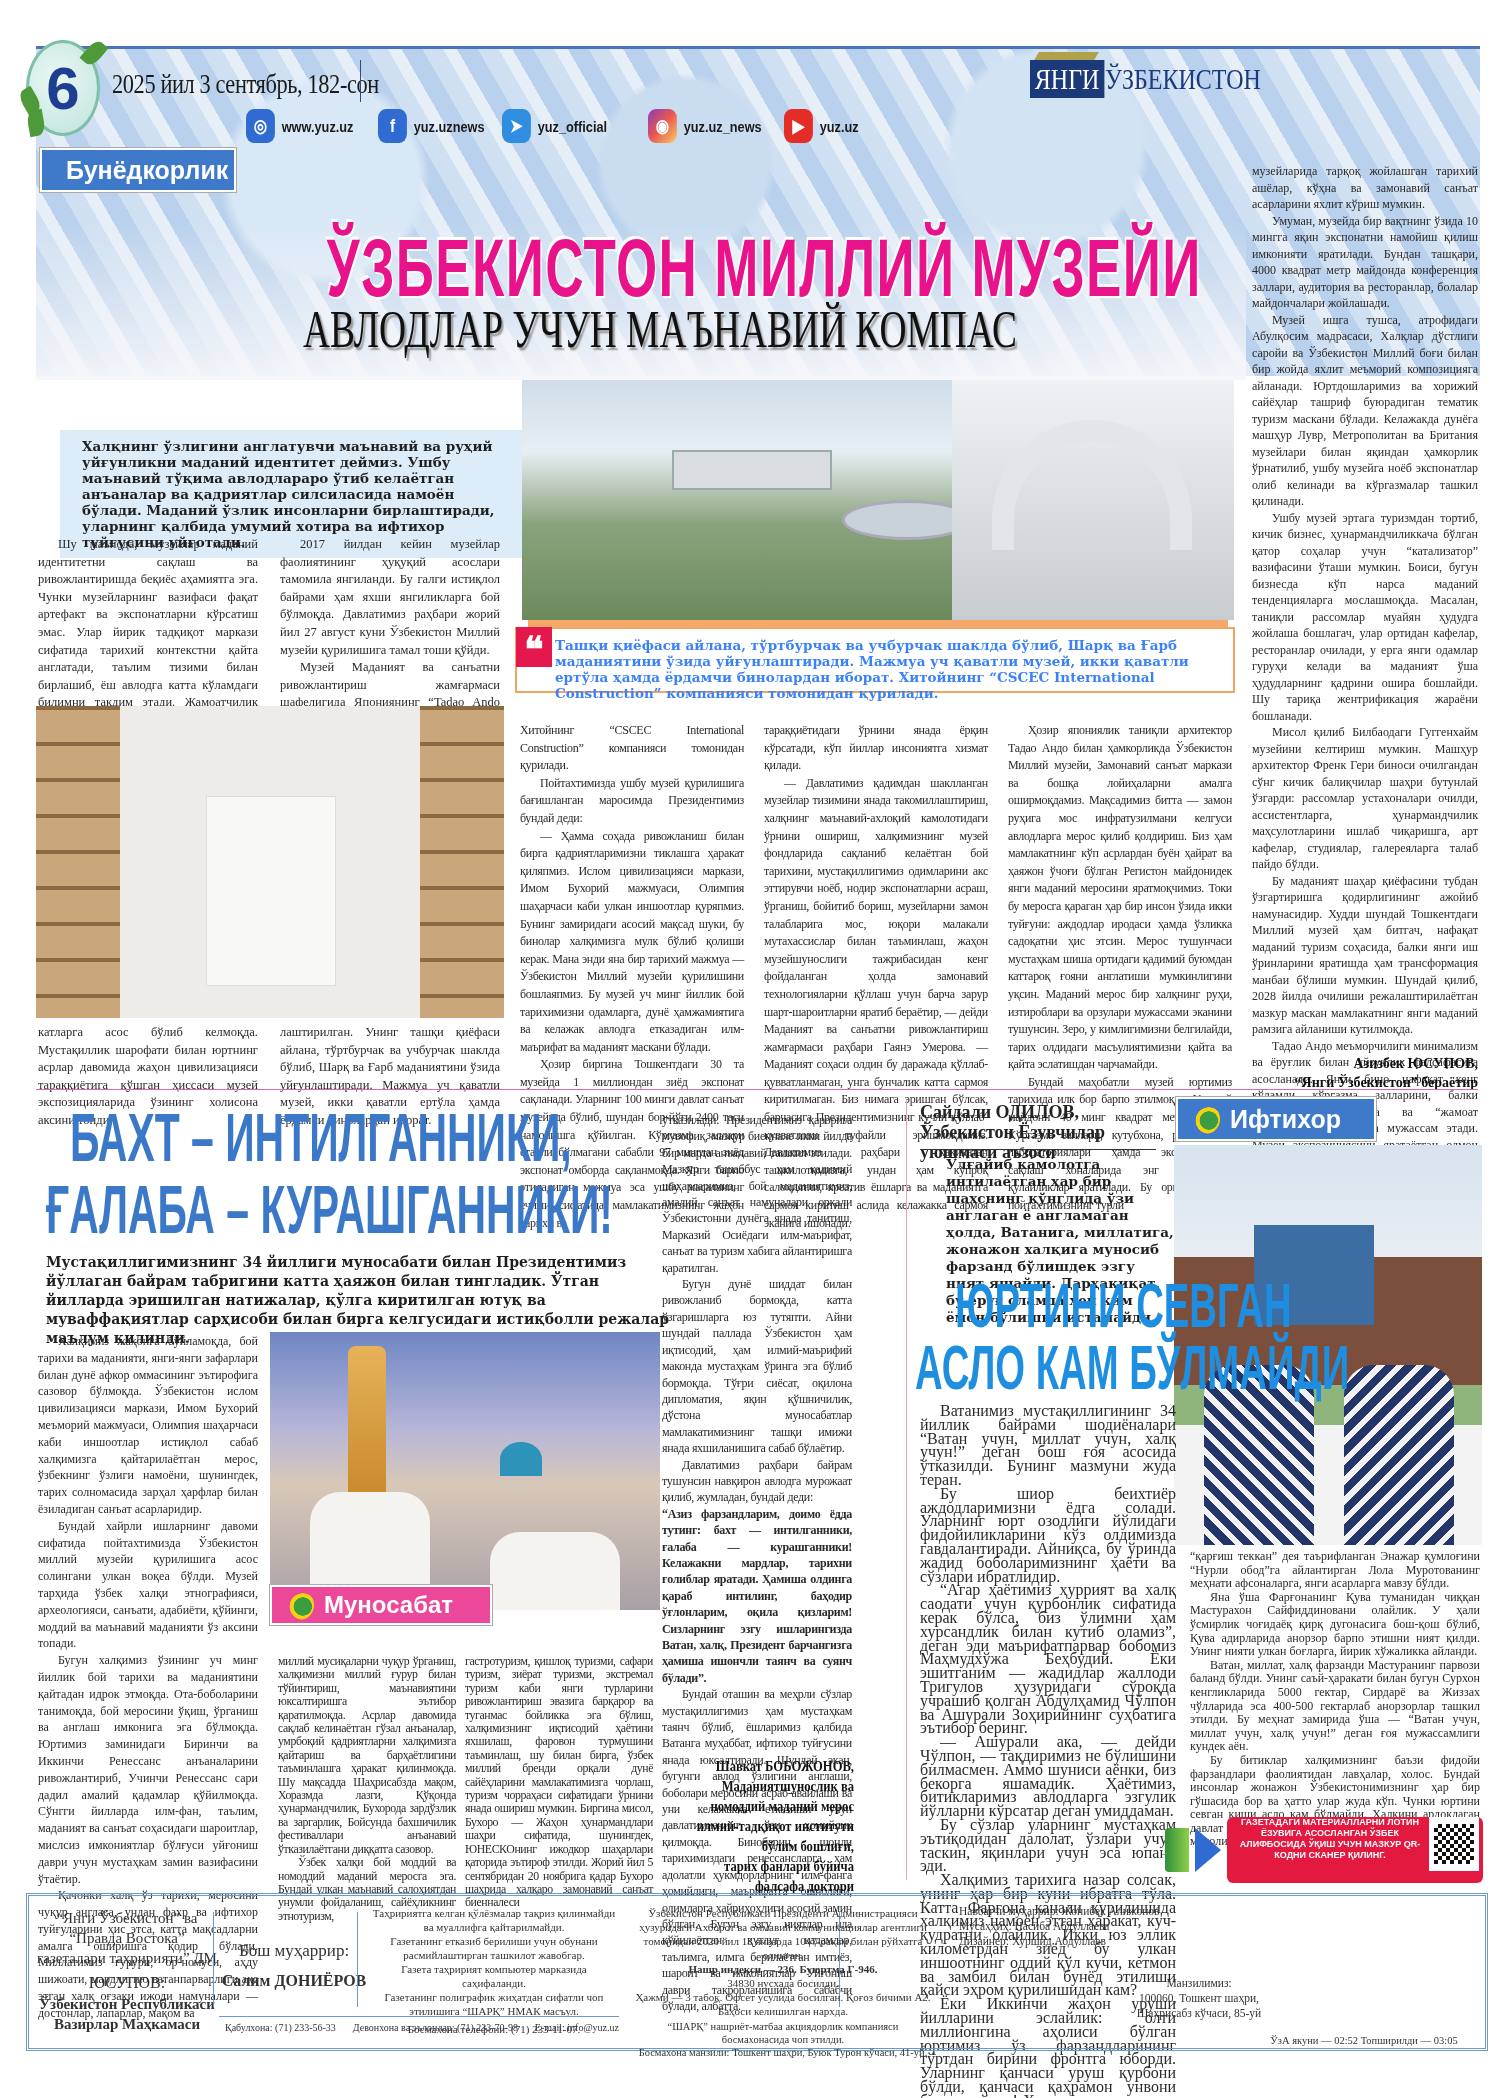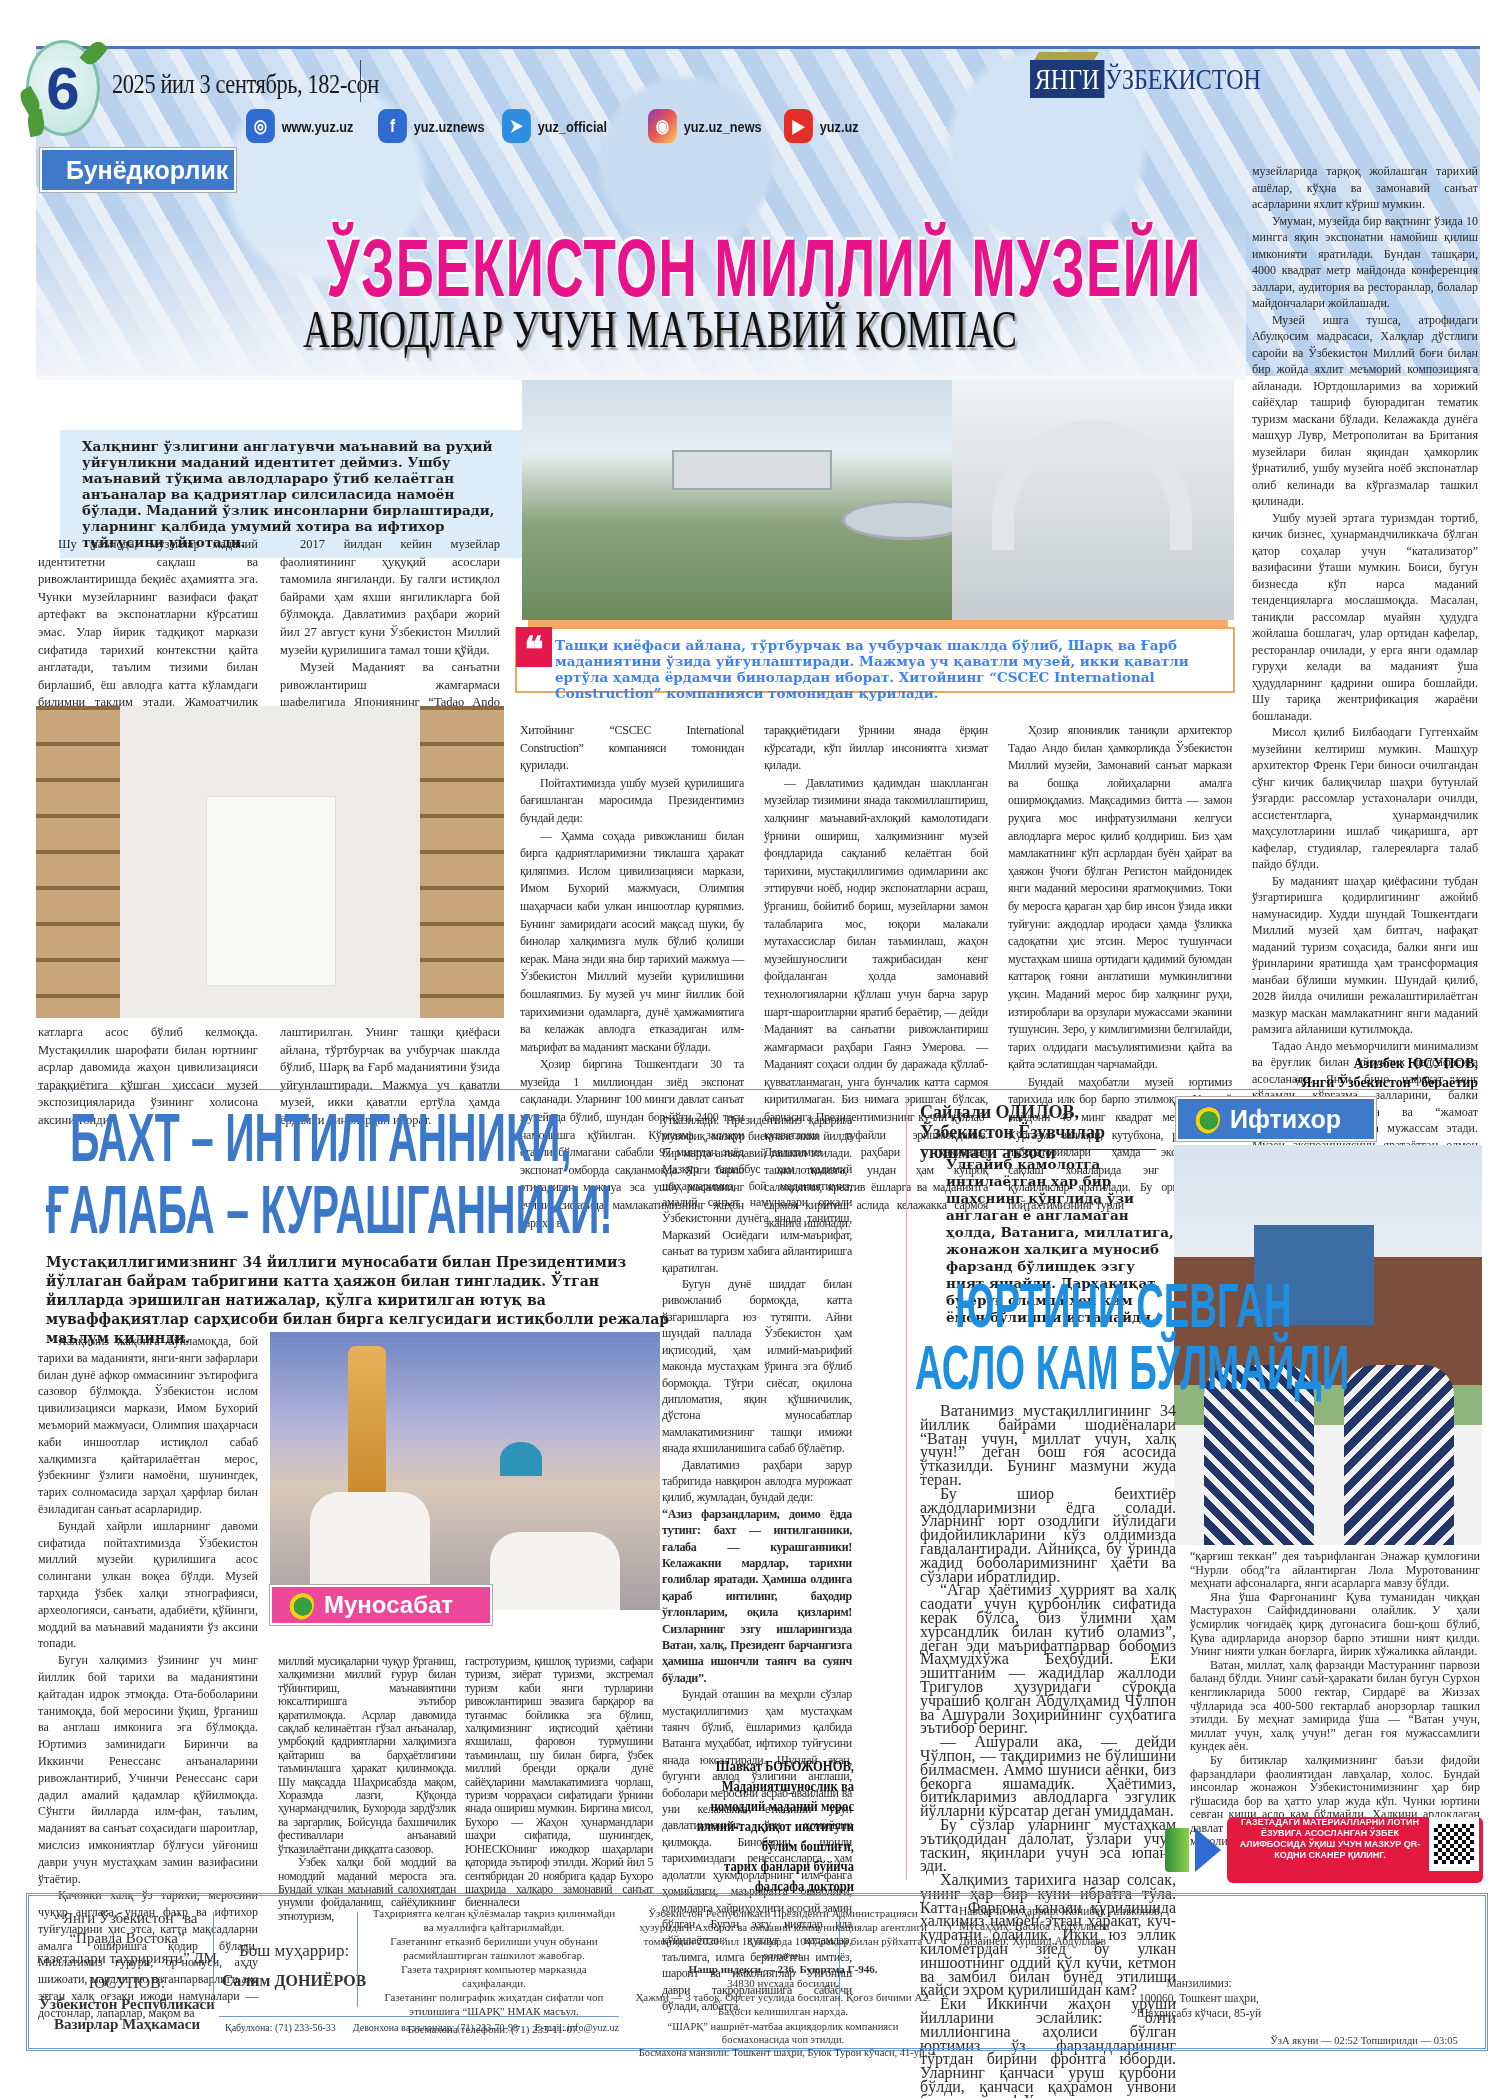--- a/index.html
+++ b/index.html
@@ -188,21 +188,21 @@
   <p>Ўзбек халқи бой моддий ва номоддий маданий меросга эга. Бундай улкан маънавий салоҳиятдан унумли фойдаланиш, сайёҳликнинг этнотуризм,</p>
 </div>
 
 <div class="abs col cond" style="left:465px;top:1655px;width:188px;font-size:11.8px;line-height:13.4px;letter-spacing:-.4px">
   <p style="text-indent:0">гастротуризм, қишлоқ туризми, сафари туризм, зиёрат туризми, экстремал туризм каби янги турларини ривожлантириш эвазига барқарор ва туганмас бойликка эга бўлиш, халқимизнинг иқтисодий ҳаётини яхшилаш, фаровон турмушини таъминлаш, шу билан бирга, ўзбек миллий бренди орқали дунё сайёҳларини мамлакатимизга чорлаш, туризм чорраҳаси сифатидаги ўрнини янада ошириш мумкин. Биргина мисол, Бухоро — Жаҳон ҳунармандлари шаҳри сифатида, шунингдек, ЮНЕСКОнинг ижодкор шаҳарлари қаторида эътироф этилди. Жорий йил 5 сентябридан 20 ноябрига қадар Бухоро шаҳрида халқаро замонавий санъат биенналеси</p>
 </div>
 
 <div class="abs col cond" style="left:662px;top:1112px;width:190px;font-size:12px;line-height:16.4px">
   <p style="text-indent:0">ўтказилади. Президентимиз қарорига мувофиқ, мазкур биеннале икки йилда бир марта анъанавий ташкил этилади. Мазкур ташаббус ҳам қадимий шаҳарларимиз, бой маданиятимиз, амалий санъат намуналари орқали Ўзбекистонни дунёга янада танитиш, Марказий Осиёдаги илм-маърифат, санъат ва туризм хабига айлантиришга қаратилган.</p>
   <p>Бугун дунё шиддат билан ривожланиб бормоқда, катта ўзгаришларга юз тутяпти. Айни шундай паллада Ўзбекистон ҳам иқтисодий, ҳам илмий-маърифий маконда мустаҳкам ўринга эга бўлиб бормоқда. Тўғри сиёсат, оқилона дипломатия, яқин қўшничилик, дўстона муносабатлар мамлакатимизнинг ташқи имижи янада яхшиланишига сабаб бўлаётир.</p>
-  <p>Давлатимиз раҳбари зарур табригида навқирон авлодга мурожаат қилиб, жумладан, бундай деди:</p>
+  <p>Давлатимиз раҳбари байрам тушунсин навқирон авлодга мурожаат қилиб, жумладан, бундай деди:</p>
   <p style="font-weight:bold;text-indent:0">“Азиз фарзандларим, доимо ёдда тутинг: бахт — интилганники, ғалаба — курашганники! Келажакни мардлар, тарихни ғолиблар яратади. Ҳамиша олдинга қараб интилинг, баҳодир ўғлонларим, оқила қизларим! Сизларнинг эзгу ишларингизда Ватан, халқ, Президент барчангизга ҳамиша ишончли таянч ва суянч бўлади”.</p>
   <p>Бундай оташин ва меҳрли сўзлар мустақиллигимиз ҳам мустаҳкам таянч бўлиб, ёшларимиз қалбида Ватанга муҳаббат, ифтихор туйғусини янада юксалтиради. Шундай экан, бугунги авлод ўзлигини англаши, боболари меросини асраб-авайлаши ва уни келажакка етказиши учун давлатимизнинг ўзи ҳомийлик қилмоқда. Бинобарин, шонли тарихимиздаги ренессансларга ҳам адолатли ҳукмдорларнинг илм-фанга ҳомийлиги, маърифатга ошнолиги, олимларга хайриҳоҳлиги асосий замин бўлган. Бугун эзгу ниятлар ила қўйилаётган қутлуғ қадамлар, таълимга, илмга берилаётган имтиёз, шароит ва имкониятлар Уйғониш даври такрорланишига сабабчи бўлади, албатта.</p>
 </div>
 <div class="abs byline" style="left:664px;top:1757px;width:190px;font-size:14px;line-height:20px;transform:scaleX(.9);transform-origin:right">
   <div>Шавкат БОБОЖОНОВ,</div>
   <div>Маданиятшунослик ва</div>
   <div>номоддий маданий мерос</div>
   <div>илмий-тадқиқот институти</div>
   <div>бўлим бошлиғи,</div>
   <div>тарих фанлари бўйича</div>

